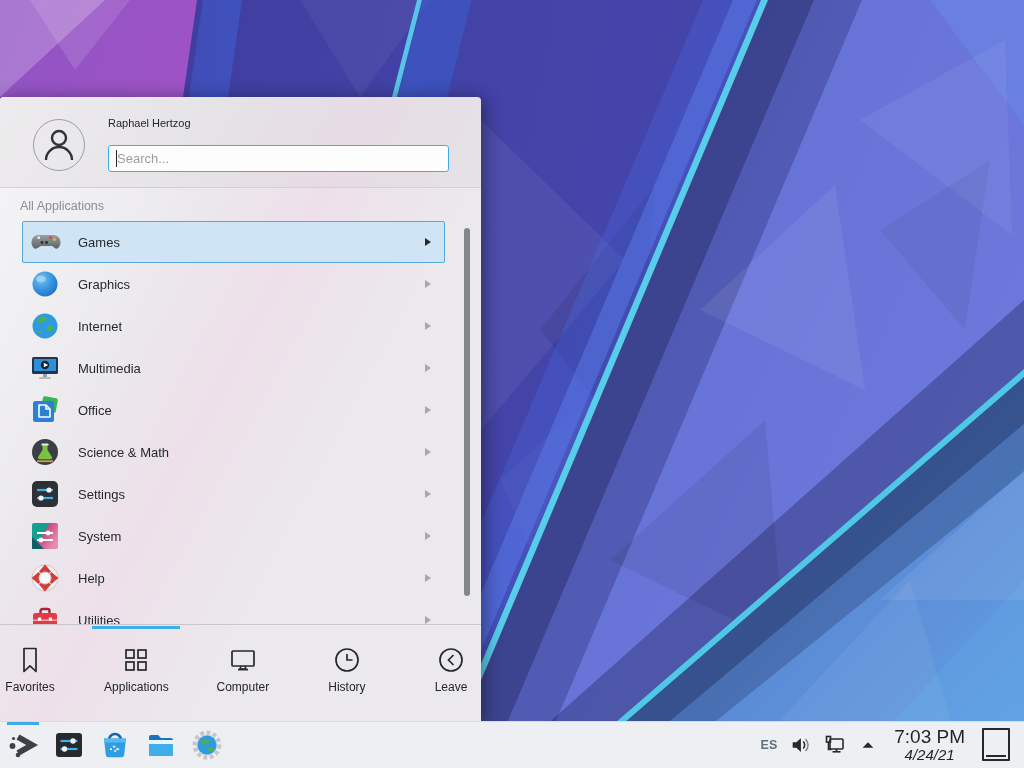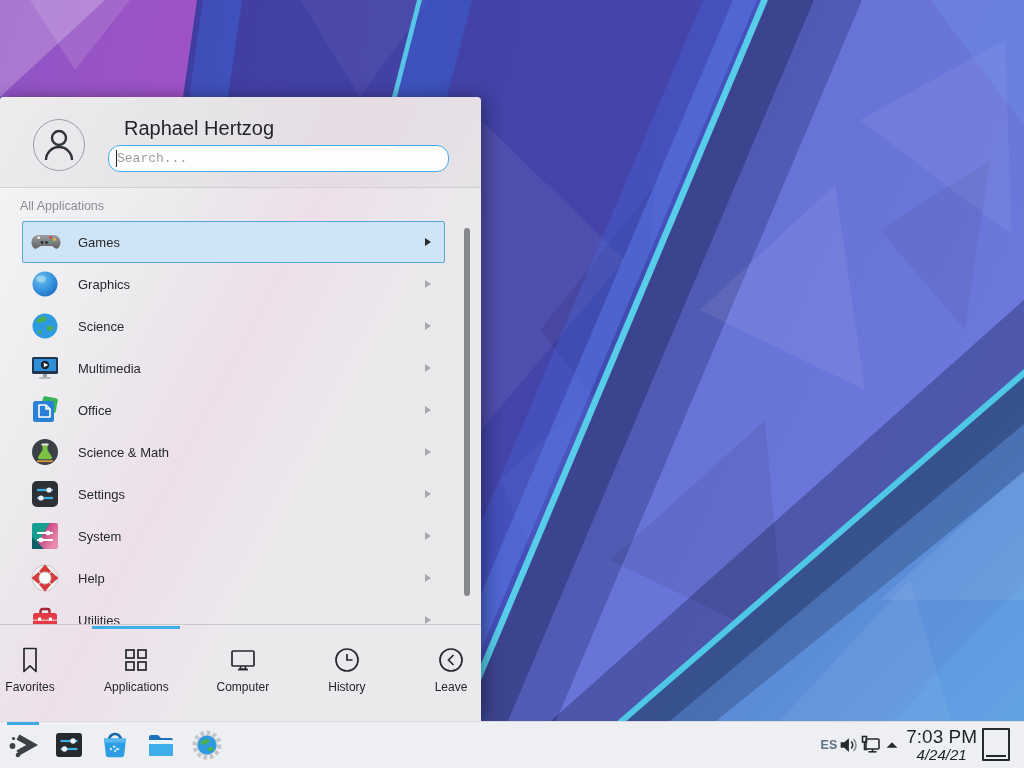--- a/index.html
+++ b/index.html
@@ -49,25 +49,25 @@
   .kickoff{position:absolute;left:0;top:97px;width:481px;height:624px;
     background:
       linear-gradient(118deg,rgba(255,255,255,.55) 0%,rgba(255,255,255,0) 32%),
       linear-gradient(118deg,rgba(240,210,232,0) 30%,rgba(240,216,233,.55) 46%,rgba(238,226,236,0) 64%),
       #ebe9ec;
     border-radius:3px 4px 0 0;box-shadow:3px 2px 18px rgba(0,0,0,.42);}
   .kick-header{position:absolute;top:0;left:0;right:0;height:90px;
       background:rgba(210,208,213,.25);border-bottom:1px solid #d2d0d3;border-radius:3px 4px 0 0;}
   .avatar{position:absolute;left:33px;top:22px;width:50px;height:50px;border:1px solid #9aa0a4;
       border-radius:50%;display:flex;align-items:center;justify-content:center;}
-  .user-name{position:absolute;left:124px;top:20px;font-size:20px;color:#232629;}
+  .user-name{position:absolute;left:108px;top:20px;font-size:11px;color:#232629;}
   .search-wrap{position:absolute;left:108px;top:48px;width:341px;height:27px;}
   .search-wrap input{width:100%;height:100%;box-sizing:border-box;border:1px solid #3daee9;
-      border-radius:12px;background:#fdfdfe;padding:0 8px;font-size:13px;color:#232629;outline:none;
-      font-family:Liberation Mono, monospace;}
+      border-radius:3px;background:#fdfdfe;padding:0 8px;font-size:13px;color:#232629;outline:none;
+      font-family:Liberation Sans, sans-serif;}
   .search-wrap input::placeholder{color:#9a9da0;}
   .text-caret{position:absolute;left:8px;top:5px;width:1px;height:17px;background:#232629;}
   .section-label{position:absolute;left:20px;top:102px;font-size:12.5px;color:#8b8e91;}
   .cat-list{position:absolute;left:22px;top:124px;width:423px;height:404px;overflow:hidden;}
   .cat-item{height:42px;box-sizing:border-box;display:flex;align-items:center;
       padding:0 13px 0 6px;border:1px solid transparent;border-radius:2px;}
   .cat-item.selected{background:#cfe4f4;border-color:#56a8d8;text-align:center;}
   .cat-icon{width:32px;height:32px;flex:none;}
   .cat-label{margin-left:17px;font-size:13px;color:#26292c;}
   .cat-arrow{margin-left:auto;width:0;height:0;border-left:6px solid #a7aaad;
@@ -81,21 +81,21 @@
   .tab.active::before{content:"";position:absolute;top:1px;left:50%;transform:translateX(-50%);
       width:88px;height:3px;background:#3daee9;}
 
   
   .taskbar{position:absolute;left:0;bottom:0;width:100%;height:47px;box-sizing:border-box;
       background:#edeff2;border-top:1px solid #dcdade;display:flex;align-items:center;z-index:5;}
   .app-btn{width:34px;height:34px;margin-left:12px;position:relative;
       display:flex;align-items:center;justify-content:center;}
   .app-btn:first-child{margin-left:6px;}
   .app-btn.active::before{content:"";position:absolute;top:-6px;left:1px;right:1px;height:3px;background:#42a9e2;}
-  .tray{margin-left:auto;display:flex;align-items:center;margin-right:10px;}
+  .tray{margin-left:auto;display:flex;align-items:center;gap:12px;margin-right:10px;}
   .kb-layout{font-size:12.5px;font-weight:700;color:#5d7183;}
   .tray-svg{display:block;}
   .clock{text-align:center;line-height:1.06;margin:0 5px;color:#1f2326;}
   .clock .time{font-size:19px;}
   .clock .date{font-size:15px;font-style:italic;}
   .show-desktop{width:24px;height:29px;border:2px solid #26292c;border-radius:1px;position:relative;margin-right:4px;}
   .show-desktop::after{content:"";position:absolute;left:2px;right:2px;bottom:2px;height:2px;background:#26292c;}
 </style>
 </head>
 <body>
@@ -199,21 +199,21 @@
 
       <div class="cat-item">
         <span class="cat-icon">
           <svg width="32" height="32" viewBox="0 0 32 32">
             <circle cx="16" cy="16" r="12.5" fill="#2e9ae0"></circle>
             <path d="M8 10 c2.5 -3.5 7 -4.5 9 -2.2 c1.4 1.8 -.8 3.2 -3 4.2 c-3.2 1.4 -7.6 1 -6 -2 z" fill="#4caf50"></path>
             <path d="M19 16 c3.4 -1.2 6 .8 4.8 3.2 c-1.2 2.4 -4.6 2.4 -5.8 .2 c-.6 -1.4 -.2 -2.8 1 -3.4 z" fill="#4caf50"></path>
             <path d="M10 21 c1.8 -.6 3.4 .4 2.8 1.8 c-.6 1.4 -3 1.4 -3.6 .2 c-.3 -.8 0 -1.6 .8 -2 z" fill="#4caf50"></path>
           </svg>
         </span>
-        <span class="cat-label">Science</span>
+        <span class="cat-label">Internet</span>
         <span class="cat-arrow"></span>
       </div>
 
       <div class="cat-item">
         <span class="cat-icon">
           <svg width="32" height="32" viewBox="0 0 32 32">
             <rect x="3" y="5" width="26" height="17" rx="1.5" fill="#22344e"></rect>
             <rect x="5" y="7" width="22" height="12" fill="#2e8fd9"></rect>
             <circle cx="16" cy="13" r="4.2" fill="#17202c"></circle>
             <path d="M14.8 10.8 l4.4 2.2 -4.4 2.2 z" fill="#fff"></path>

